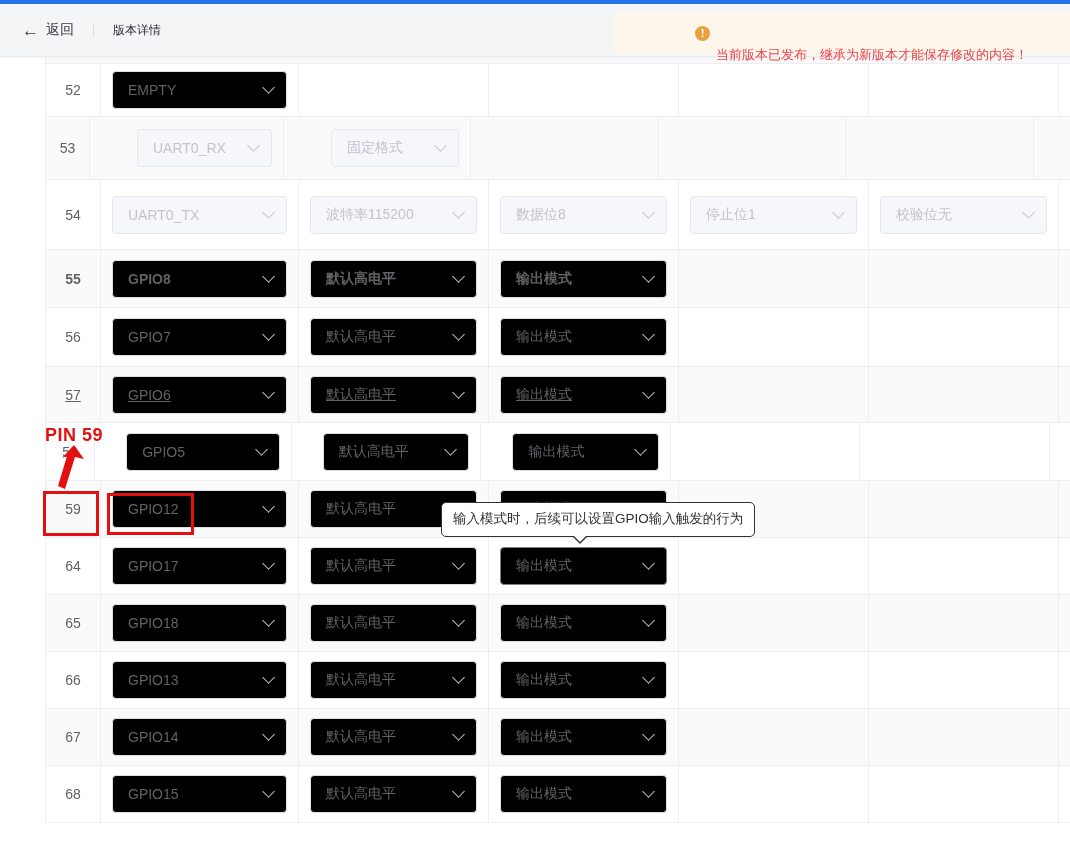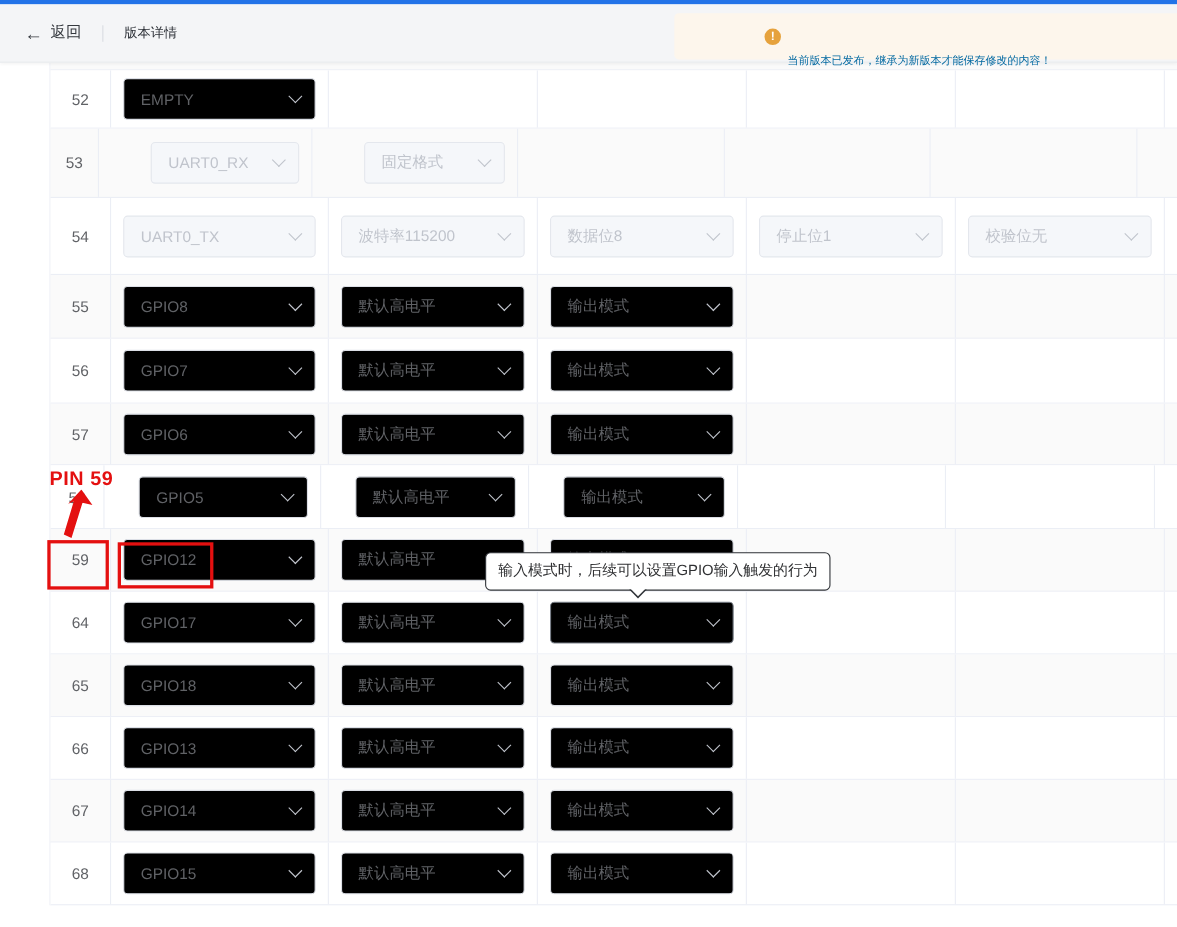--- a/index.html
+++ b/index.html
@@ -23,21 +23,21 @@
   .alert {
     position:absolute; top:8px; right:0; left:613px; height:42px;
     background:#fdf6ec; border-radius:4px 0 0 4px;
     display:flex; align-items:center; padding-left:82px; box-sizing:border-box;
   }
   .alert-icon {
     width:15px; height:15px; border-radius:50%; background:#e6a23c; color:#fff;
     font-size:11px; font-weight:bold; display:flex; align-items:center; justify-content:center;
     margin-right:6px; flex:none; line-height:1;
   }
-  .alert-text { color:#0369a1; font-size:10px; white-space:nowrap;margin-top:44px; }
+  .alert-text { color:#ef4444; font-size:13px; white-space:nowrap;margin-top:44px; }
 
   .table { position:absolute; left:45px; right:0; top:57px; border-left:1px solid #ebeef5; }
   .sliver { height:6px; background:#fafafa; border-bottom:1px solid #ebeef5; }
   .t-row { display:flex; border-bottom:1px solid #ebeef5; box-sizing:border-box; background:#fff; }
   .t-row.stripe { background:#fafafa; }
   .cell { border-right:1px solid #ebeef5; box-sizing:border-box; display:flex; align-items:center; }
   .c0 { width:55px; justify-content:center; font-size:14px; color:#606266; }
   .c1 { width:198px; }
   .c2,.c3,.c4,.c5 { width:190px; }
   .stub { flex:1; border-right:none; }
@@ -165,21 +165,21 @@
           </div>
         </div>
         <div class="cell c5">
           <div class="select disabled">
             <span class="sel-value">校验位无</span>
             <span class="chev"></span>
           </div>
         </div>
         <div class="cell stub"></div>
       </div>
-      <div class="t-row stripe" style="height: 58px;">
+      <div class="t-row stripe" style="height: 58px; font-weight: bold;">
         <div class="cell c0">55</div>
         <div class="cell c1">
           <div class="select">
             <span class="sel-value">GPIO8</span>
             <span class="chev"></span>
           </div>
         </div>
         <div class="cell c2">
           <div class="select">
             <span class="sel-value">默认高电平</span>
@@ -213,21 +213,21 @@
         <div class="cell c3">
           <div class="select">
             <span class="sel-value">输出模式</span>
             <span class="chev"></span>
           </div>
         </div>
         <div class="cell c4"></div>
         <div class="cell c5"></div>
         <div class="cell stub"></div>
       </div>
-      <div class="t-row stripe" style="height: 56px;">
+      <div class="t-row stripe" style="height: 56px; text-decoration: underline;">
         <div class="cell c0">57</div>
         <div class="cell c1">
           <div class="select">
             <span class="sel-value">GPIO6</span>
             <span class="chev"></span>
           </div>
         </div>
         <div class="cell c2">
           <div class="select">
             <span class="sel-value">默认高电平</span>

